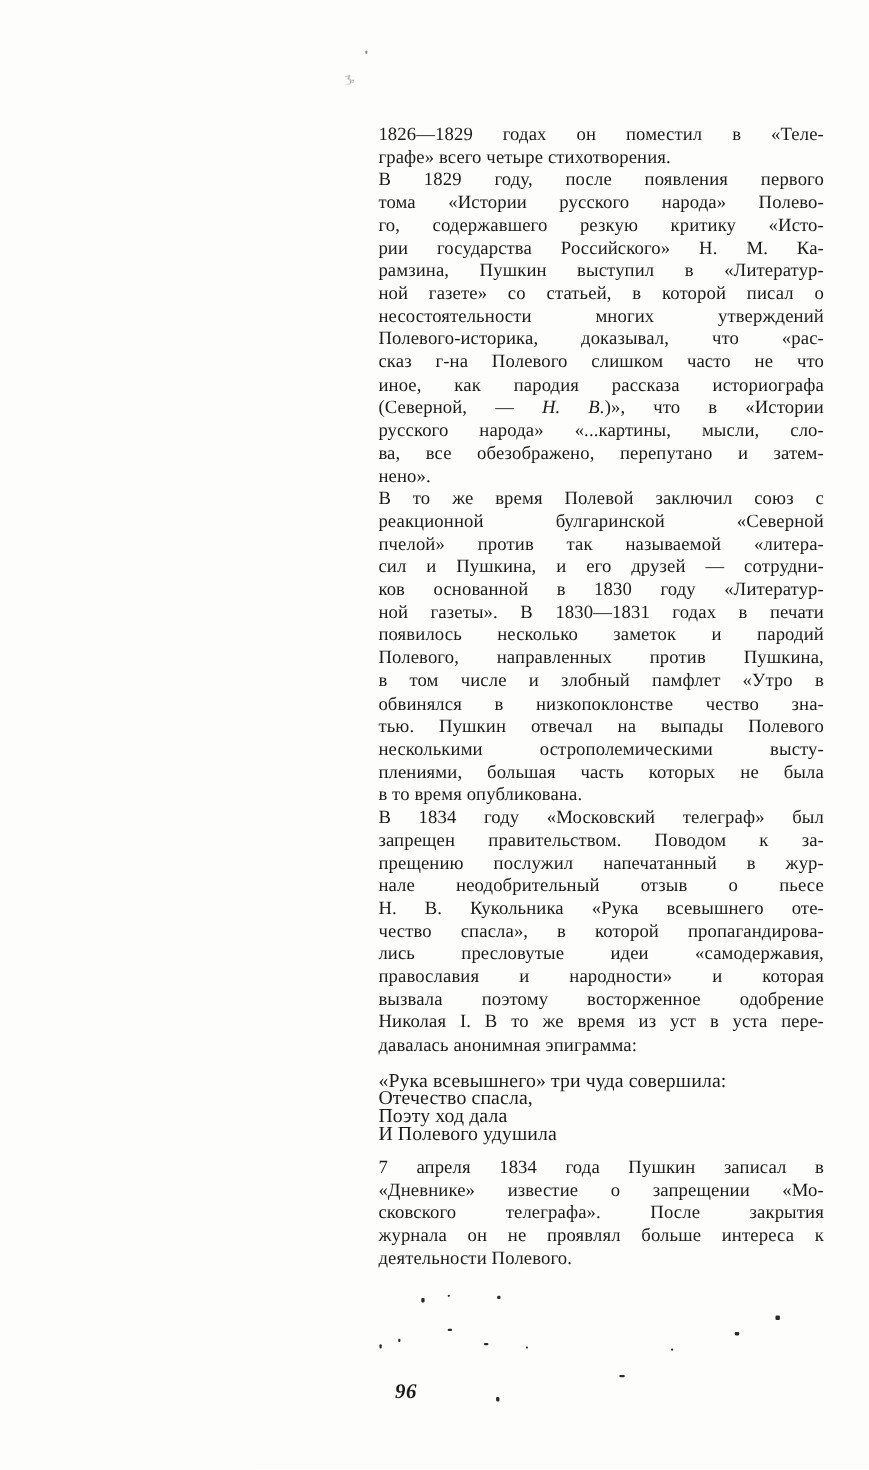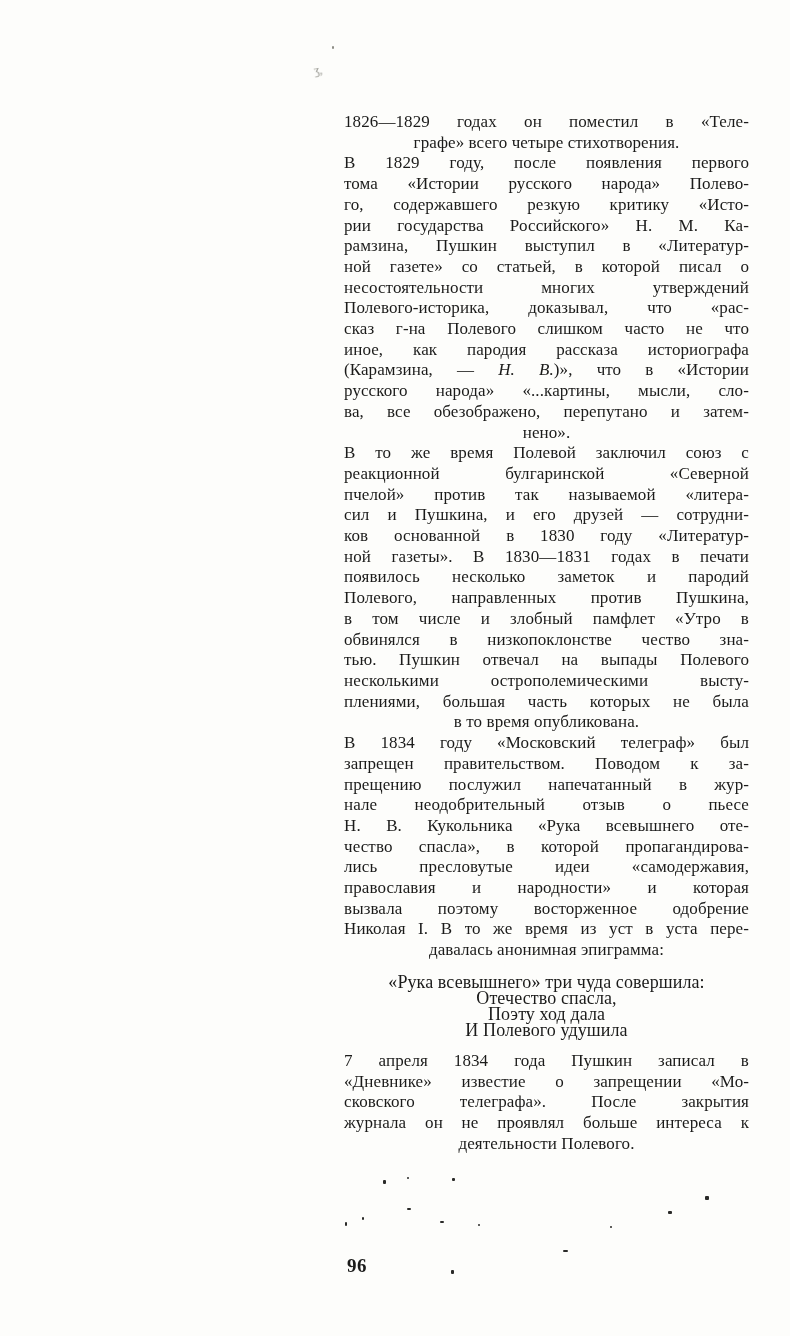--- a/index.html
+++ b/index.html
@@ -23,43 +23,43 @@
     width: 405px;
     margin-top: 40px;
   }
   .block.paragraph {
     font-size: 17px;
     line-height: 20.7px;
     letter-spacing: 0.1px;
   }
   .line {
     white-space: nowrap;
-    text-align: center;
   }
   .block.paragraph .line {
     white-space: normal;
   }
   .line.just {
     text-align: justify;
     text-align-last: justify;
   }
   .block.epigram {
     margin-top: 13px;
     margin-bottom: 13px;
     font-size: 18px;
     line-height: 16px;
     letter-spacing: 0.1px;
   }
   .page-number {
     position: absolute;
-    left: 347px;
+    left: 359px;
     top: 1255px;
     font-size: 19px;
     font-weight: bold;
     letter-spacing: 0.5px;
+    font-style: italic;
   }
   .marginal-mark {
     position: absolute;
     left: 314px;
     top: 63px;
     font-size: 12px;
     color: #96968f;
     transform: rotate(-8deg);
     filter: blur(0.3px);
   }
@@ -88,21 +88,21 @@
         <div class="line just"><span>В 1829 году, после появления первого</span></div>
         <div class="line just"><span>тома «Истории русского народа» Полево-</span></div>
         <div class="line just"><span>го, содержавшего резкую критику «Исто-</span></div>
         <div class="line just"><span>рии государства Российского» Н. М. Ка-</span></div>
         <div class="line just"><span>рамзина, Пушкин выступил в «Литератур-</span></div>
         <div class="line just"><span>ной газете» со статьей, в которой писал о</span></div>
         <div class="line just"><span>несостоятельности многих утверждений</span></div>
         <div class="line just"><span>Полевого-историка, доказывал, что «рас-</span></div>
         <div class="line just"><span>сказ г-на Полевого слишком часто не что</span></div>
         <div class="line just"><span>иное, как пародия рассказа историографа</span></div>
-        <div class="line just"><span>(Карамзина, — </span><i>Н. В.</i><span>)», что в «Истории</span></div>
+        <div class="line just"><span>(Северной, — </span><i>Н. В.</i><span>)», что в «Истории</span></div>
         <div class="line just"><span>русского народа» «...картины, мысли, сло-</span></div>
         <div class="line just"><span>ва, все обезображено, перепутано и затем-</span></div>
         <div class="line"><span>нено».</span></div>
       </div>
       <div class="block paragraph">
         <div class="line just"><span>В то же время Полевой заключил союз с</span></div>
         <div class="line just"><span>реакционной булгаринской «Северной</span></div>
         <div class="line just"><span>пчелой» против так называемой «литера-</span></div>
         <div class="line just"><span>сил и Пушкина, и его друзей — сотрудни-</span></div>
         <div class="line just"><span>ков основанной в 1830 году «Литератур-</span></div>

